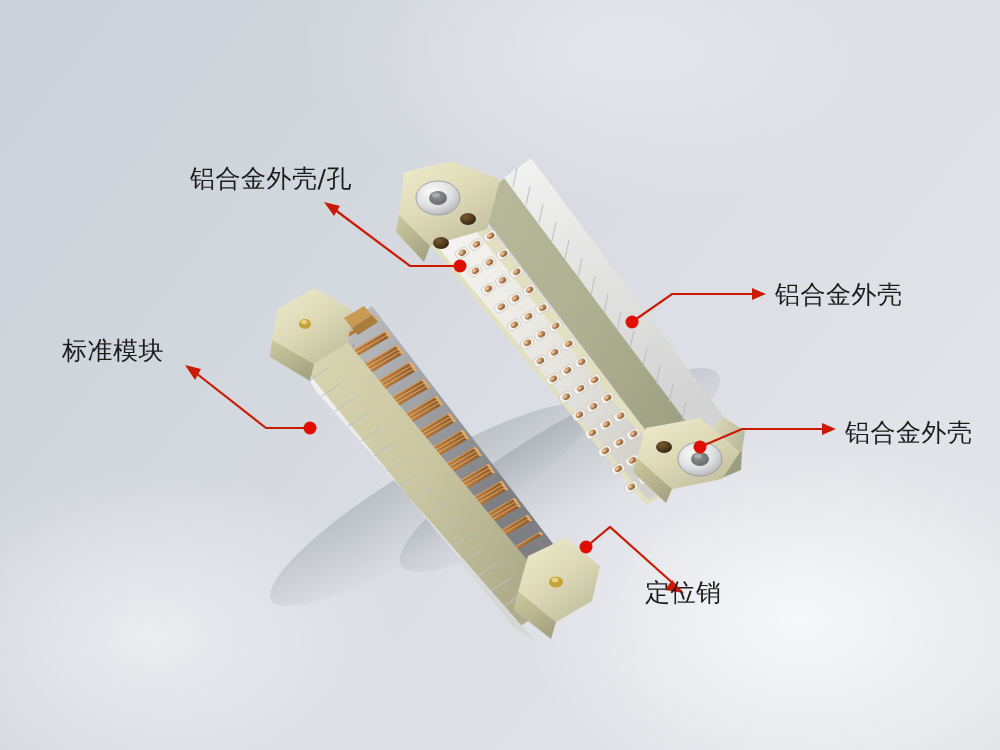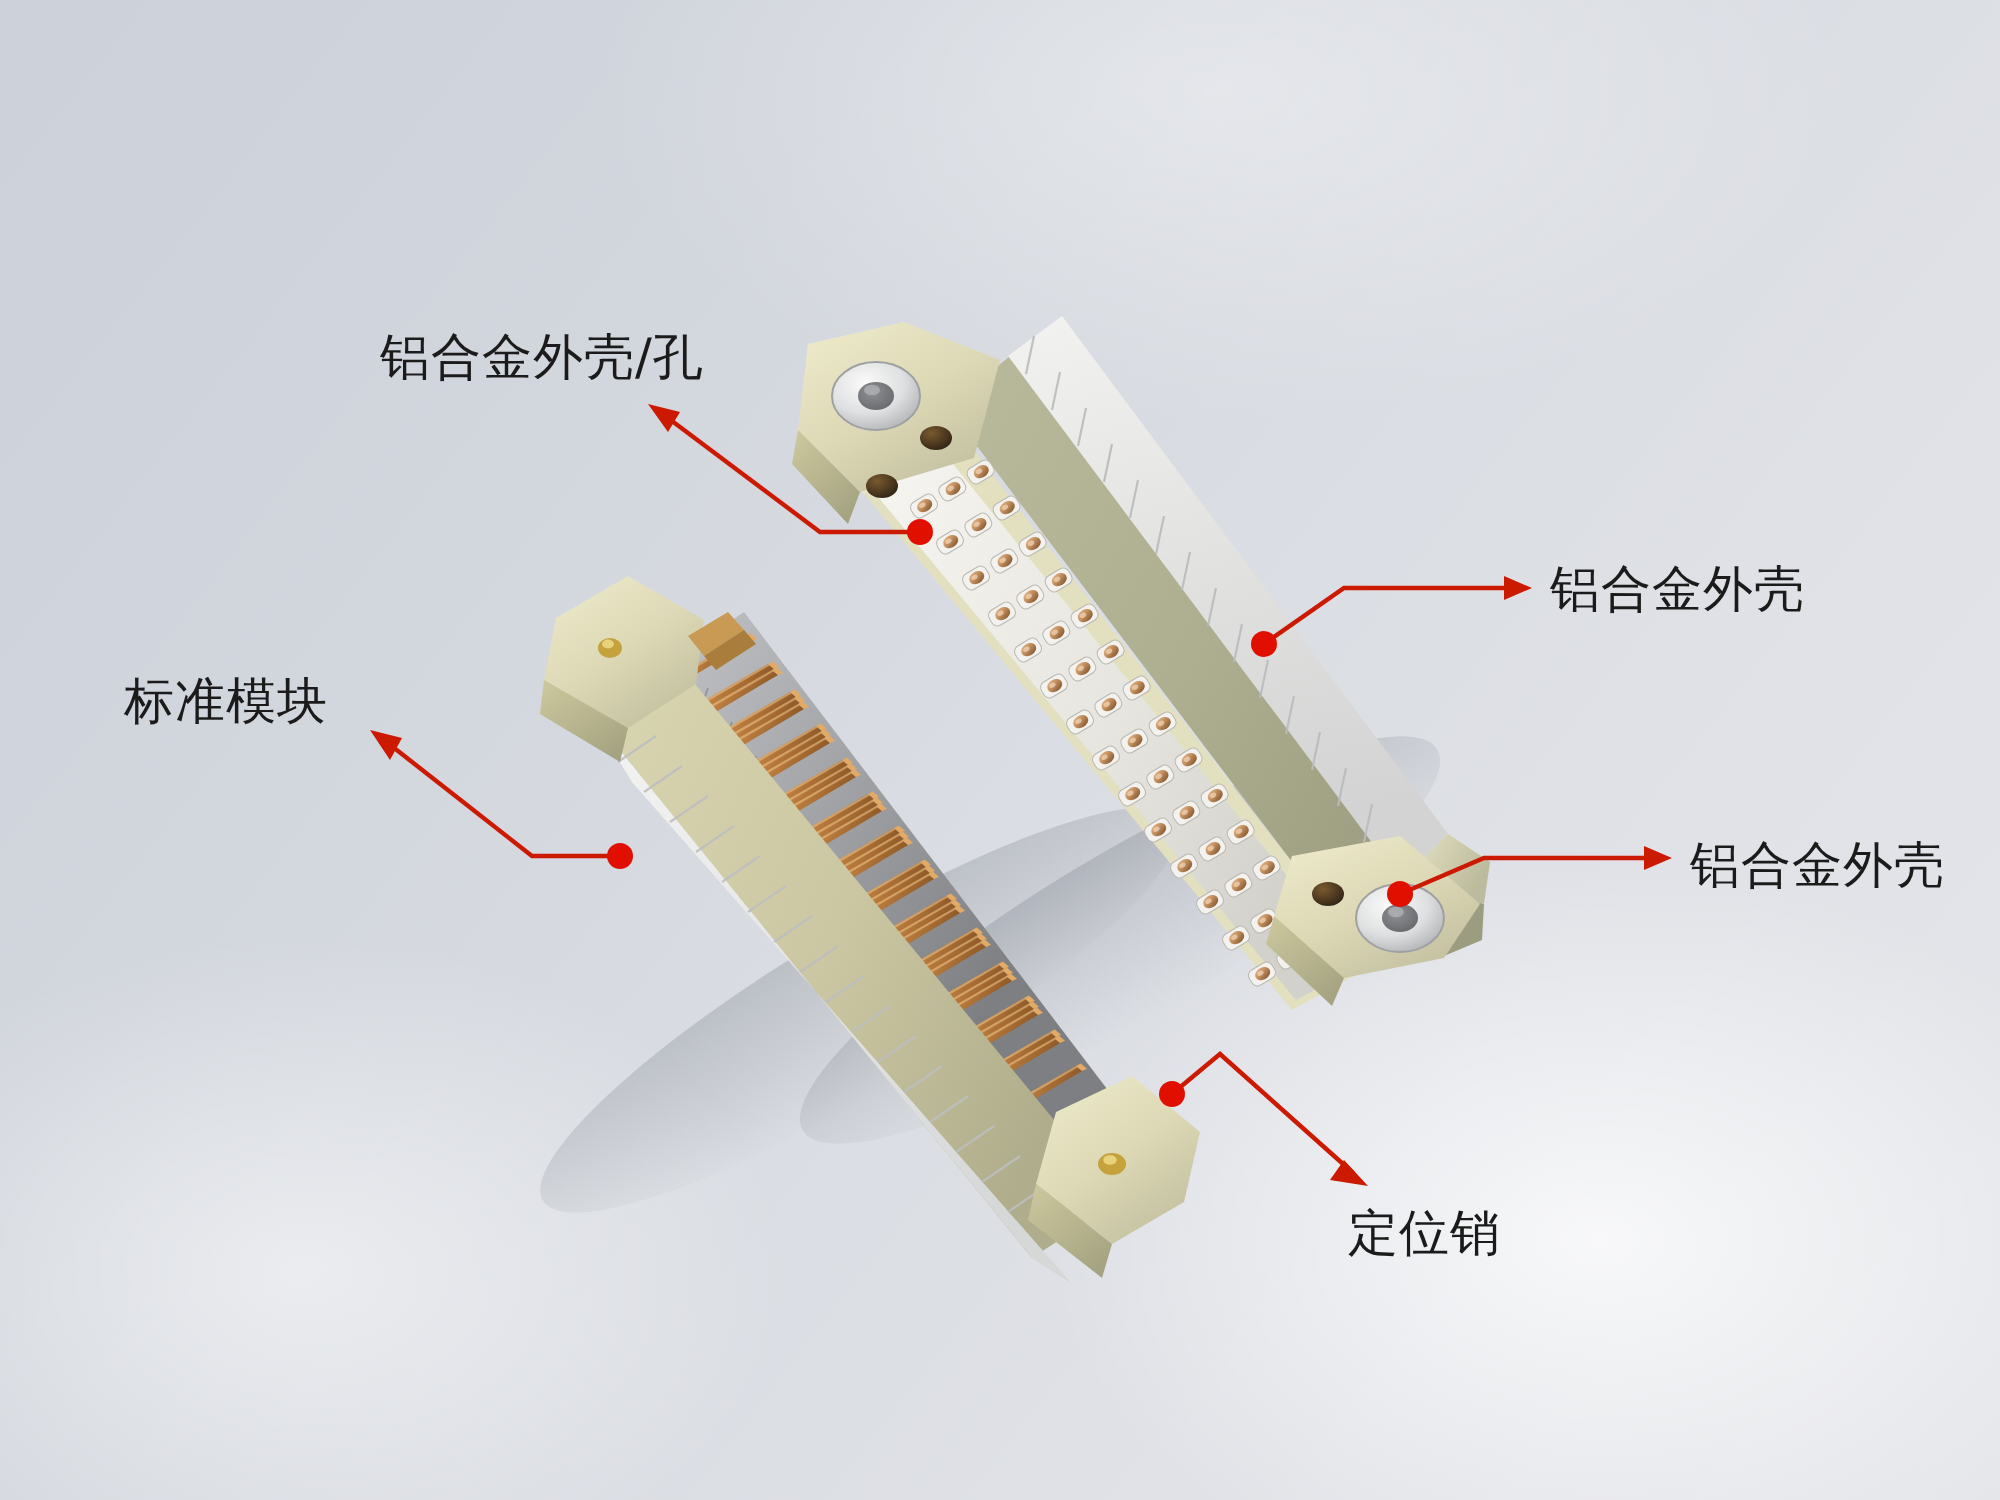--- a/index.html
+++ b/index.html
@@ -503,15 +503,15 @@
   </svg>
 
   <div class="label" style="left:190px; top:166px;">铝合金外壳/孔</div>
 
   <div class="label" style="left:775px; top:282px;">铝合金外壳</div>
 
   <div class="label" style="left:845px; top:420px;">铝合金外壳</div>
 
   <div class="label" style="left:62px; top:338px;text-align:center;">标准模块</div>
 
-  <div class="label" style="left:645px; top:604px;margin-left:29px;">定位销</div>
+  <div class="label" style="left:645px; top:580px;">定位销</div>
 
 </div>
 
 </body></html>

